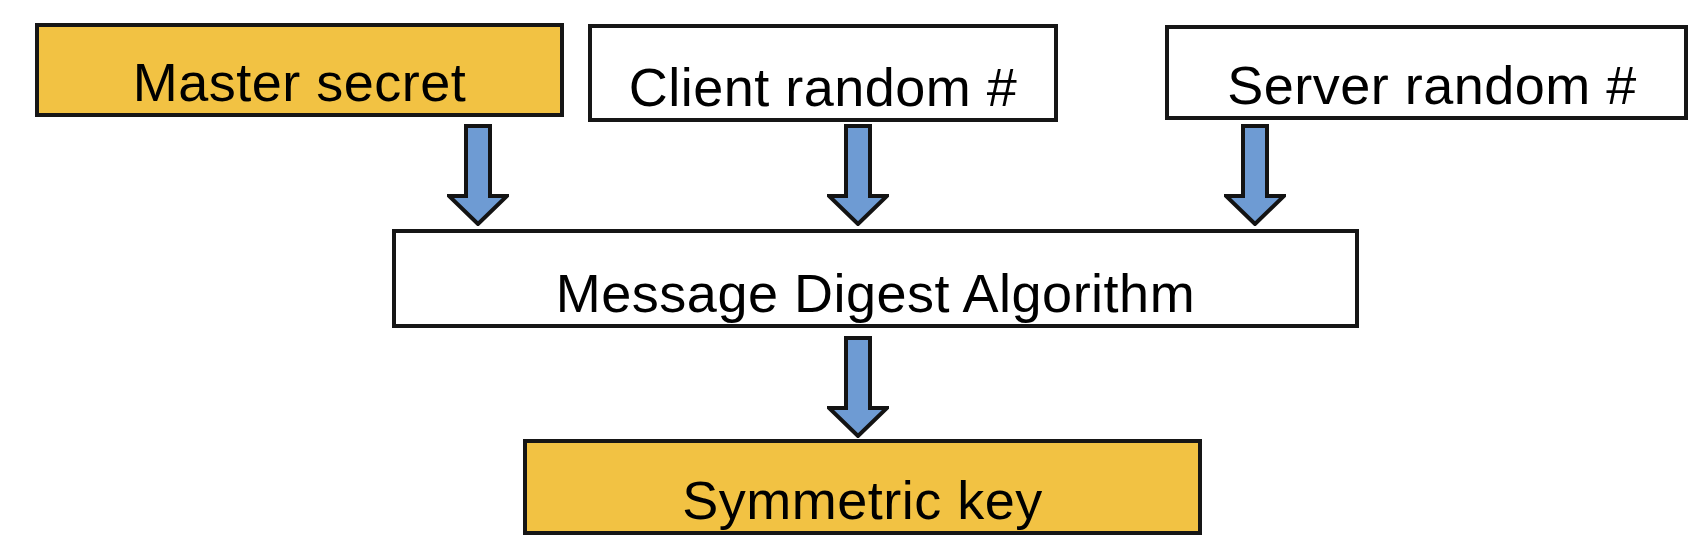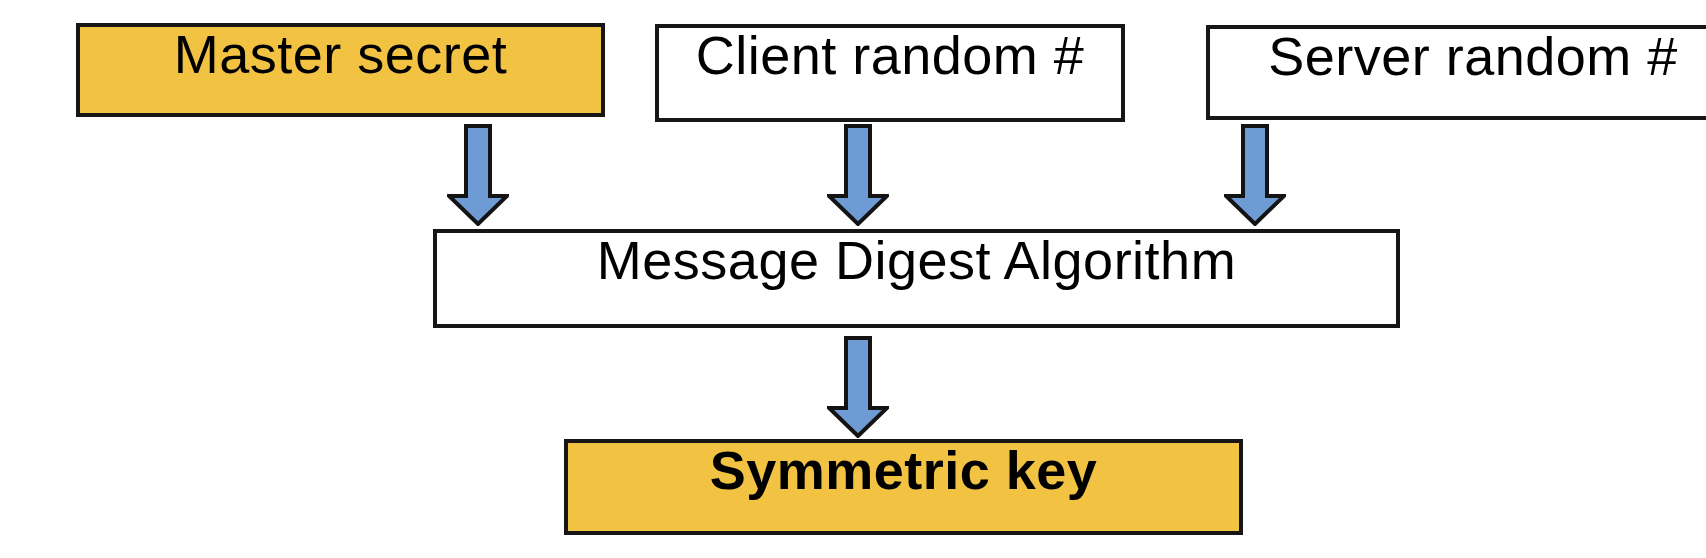--- a/index.html
+++ b/index.html
@@ -13,44 +13,43 @@
     width: 1706px;
     height: 558px;
     background: #ffffff;
     overflow: hidden;
   }
   .node {
     position: absolute;
     box-sizing: border-box;
     border: 4px solid #161616;
     display: flex;
-    align-items: flex-start;
+    align-items: flex-end;
     justify-content: center;
     background: #ffffff;
-    margin-left: 41px;
   }
   .node .label {
     font-size: 54px;
     line-height: 1;
     color: #000000;
     white-space: nowrap;
     letter-spacing: 0.5px;
     padding-bottom: 4px;
   }
   .arrow {
     position: absolute;
     width: 62px;
     height: 102px;
   }
   
   #node-master-secret   { left: 35px;   top: 23px;  width: 529px; height: 94px; }
-  #node-client-random   { left: 614px;  top: 24px;  width: 470px; height: 98px; }
+  #node-client-random   { left: 588px;  top: 24px;  width: 470px; height: 98px; }
   #node-server-random   { left: 1165px; top: 25px;  width: 523px; height: 95px; }
   #node-digest          { left: 392px;  top: 229px; width: 967px; height: 99px; }
-  #node-symmetric-key   { left: 523px;  top: 439px; width: 679px; height: 96px; font-weight: bold; }
+  #node-symmetric-key   { left: 523px;  top: 439px; width: 679px; height: 96px; }
   
   #arrow-master  { left: 447px; top: 124px; }
   #arrow-client  { left: 827px; top: 124px; }
   #arrow-server  { left: 1224px; top: 124px; }
   #arrow-digest  { left: 827px; top: 336px; }
 </style>
 </head>
 <body>
 
 <div class="canvas">

